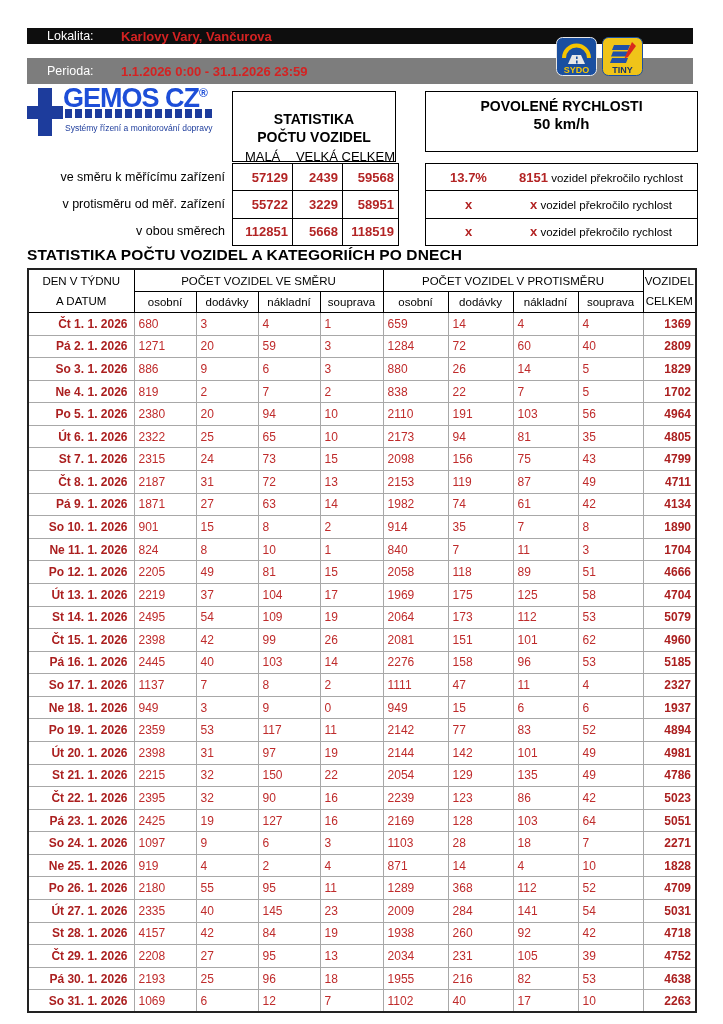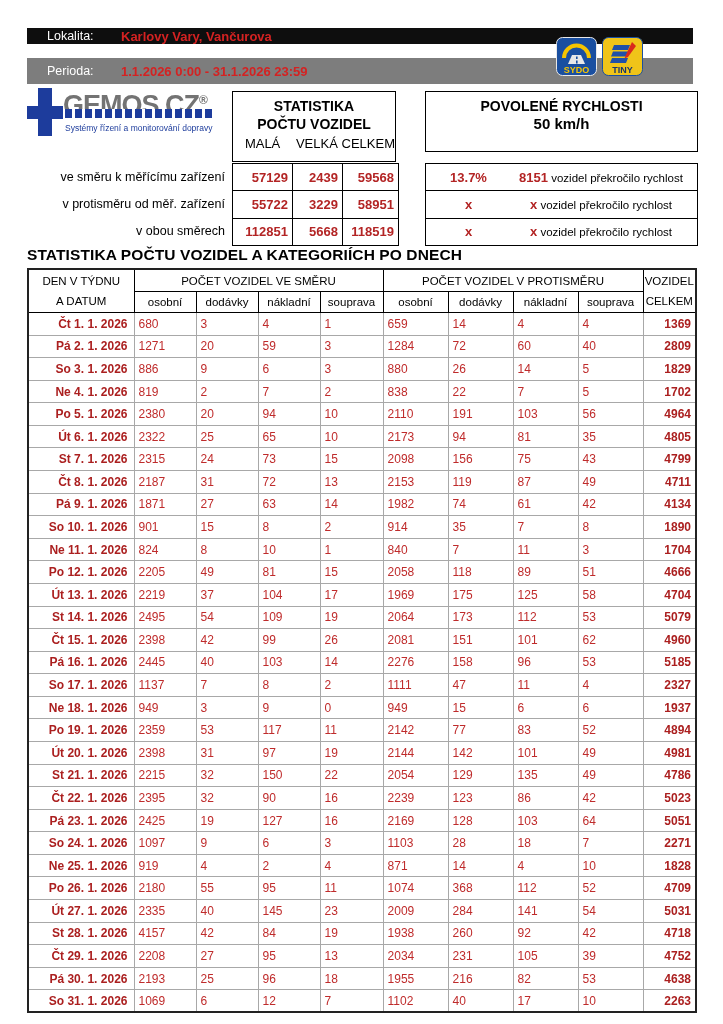--- a/index.html
+++ b/index.html
@@ -18,29 +18,29 @@
   .bar-value{font-size:13px;font-weight:bold;color:#d42222;}
 
   
   .logos{left:556px;top:37px;display:flex;gap:5px;}
   .badge{width:41px;height:39px;}
 
   
   .gemos{left:27px;top:87px;width:210px;height:54px;}
   .cross-v{position:absolute;left:11px;top:1px;width:14px;height:48px;background:#1d3c9c;}
   .cross-h{position:absolute;left:0;top:19px;width:36px;height:13px;background:#1d3c9c;}
-  .gemos-word{position:absolute;left:36px;top:-4px;font-size:27px;font-weight:bold;color:#737373;letter-spacing:-1px;white-space:nowrap;margin-top:7px;}
+  .gemos-word{position:absolute;left:36px;top:-4px;font-size:27px;font-weight:bold;color:#1d4ed8;letter-spacing:-1px;white-space:nowrap;}
   .gemos-reg{font-size:12px;vertical-align:super;letter-spacing:0;}
   .gemos-dash{position:absolute;left:38px;top:22px;width:150px;height:9px;
     background:repeating-linear-gradient(90deg,#1d3c9c 0 7px,#ffffff 7px 10px);}
   .gemos-tag{position:absolute;left:38px;top:36px;font-size:8.5px;color:#1d3c9c;white-space:nowrap;}
 
   
   .box{border:1px solid #000;text-align:center;}
-  .box-count{left:232px;top:91px;width:164px;height:71px;padding-top:5px;box-sizing:border-box;}
+  .box-count{left:232px;top:91px;width:164px;height:71px;padding-top:18px;box-sizing:border-box;}
   .box-count .t{font-size:14px;font-weight:bold;line-height:18px;}
   .cols-row{display:flex;margin-top:3px;font-size:13px;}
   .cols-row span:nth-child(1){width:60px;}
   .cols-row span:nth-child(2){width:50px;}
   .cols-row span:nth-child(3){width:54px;}
   .box-speed{left:425px;top:91px;width:273px;height:61px;padding-top:6px;box-sizing:border-box;}
   .box-speed .t{font-size:14px;font-weight:bold;line-height:17px;}
   .box-speed .t3{font-size:15px;font-weight:bold;line-height:18px;}
 
   
@@ -512,21 +512,21 @@
         <td class="c-val">4</td>
         <td class="c-val">10</td>
         <td class="c-total">1828</td>
       </tr>
       <tr>
         <td class="c-date">Po 26. 1. 2026</td>
         <td class="c-val">2180</td>
         <td class="c-val">55</td>
         <td class="c-val">95</td>
         <td class="c-val">11</td>
-        <td class="c-val">1074</td>
+        <td class="c-val">1289</td>
         <td class="c-val">368</td>
         <td class="c-val">112</td>
         <td class="c-val">52</td>
         <td class="c-total">4709</td>
       </tr>
       <tr>
         <td class="c-date">Út 27. 1. 2026</td>
         <td class="c-val">2335</td>
         <td class="c-val">40</td>
         <td class="c-val">145</td>

